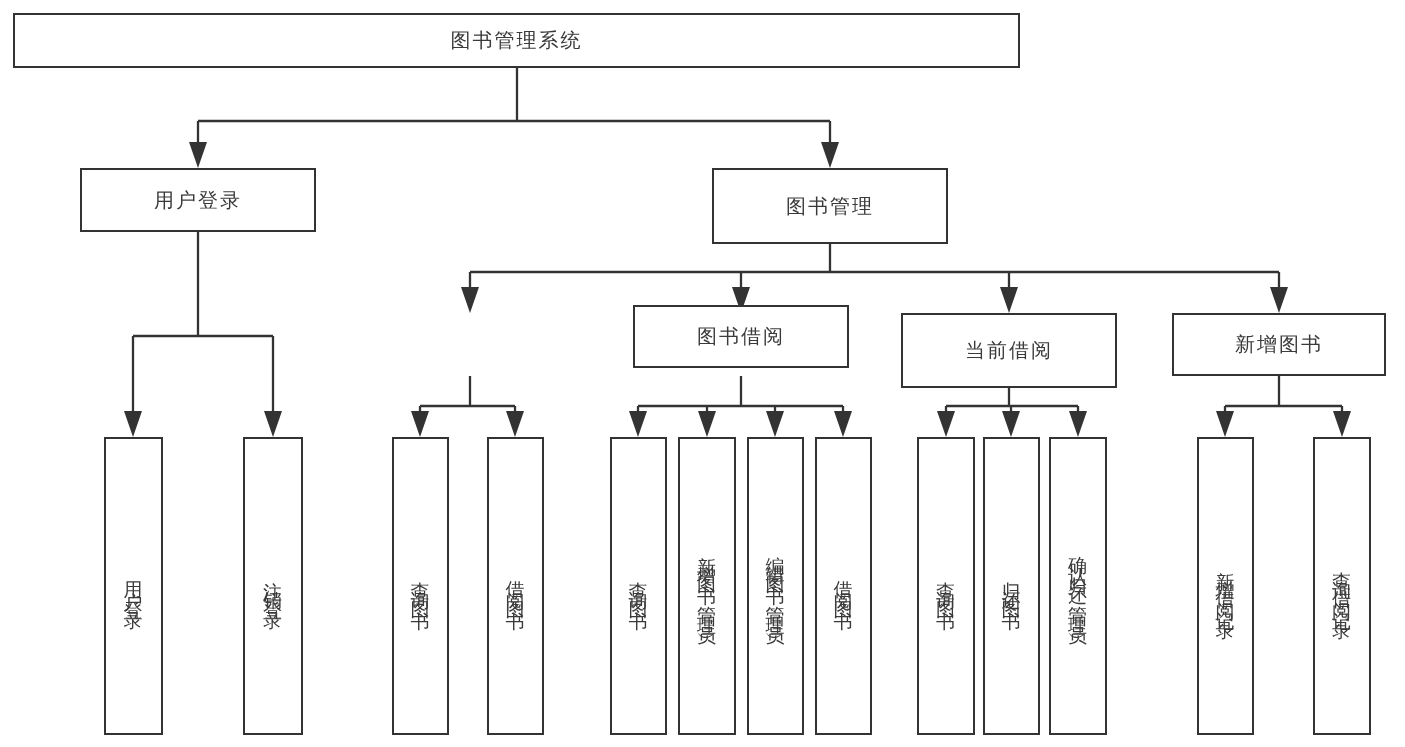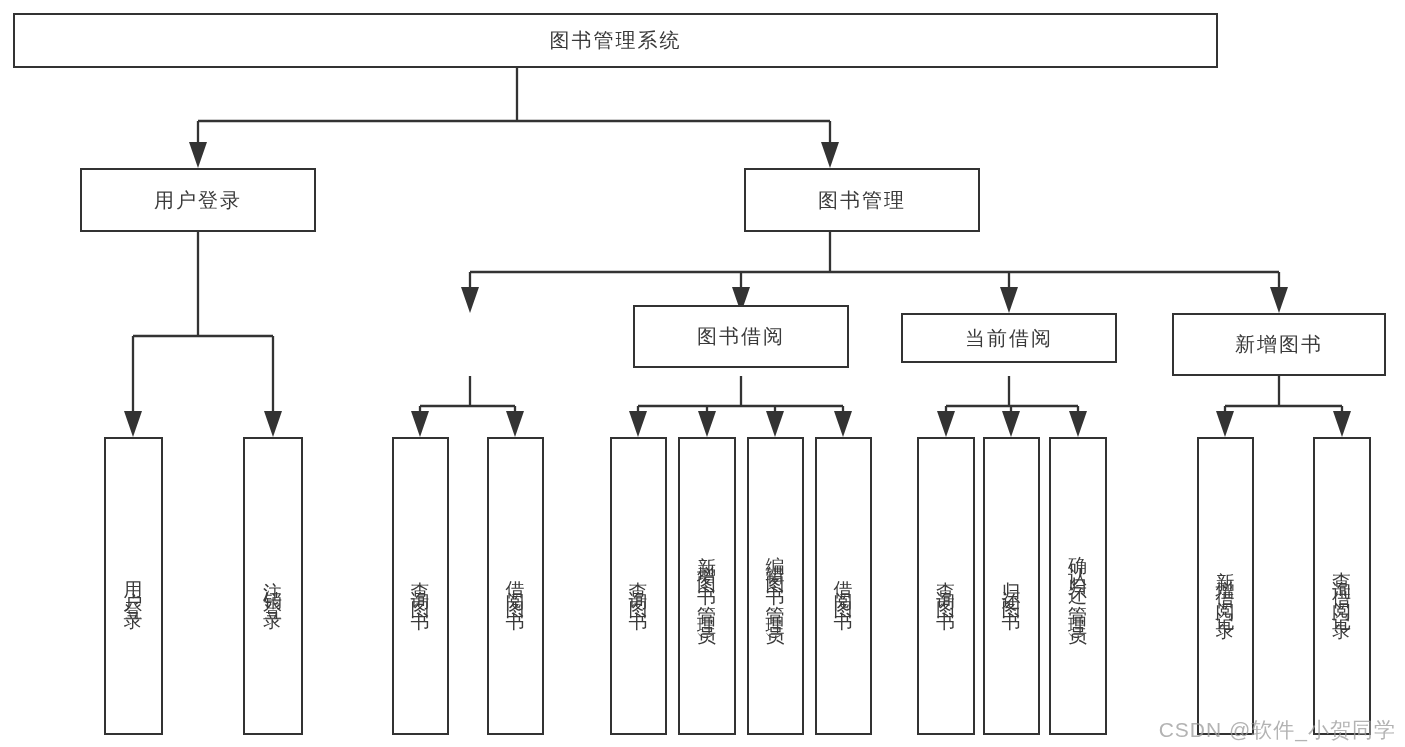--- a/index.html
+++ b/index.html
@@ -116,35 +116,35 @@
       <polygon points="1069,411 1087,411 1078,437"></polygon>
     </g>
 
     <g>
       <path d="M1279 376 V406 M1225 406 H1342 M1225 406 V413 M1342 406 V413"></path>
       <polygon points="1216,411 1234,411 1225,437"></polygon>
       <polygon points="1333,411 1351,411 1342,437"></polygon>
     </g>
   </svg>
 
-  <div class="hbox" style="left:13px; top:13px; width:1205px; height:55px;">
+  <div class="hbox" style="left:13px; top:13px; width:1007px; height:55px;">
     <span>图书管理系统</span>
   </div>
 
   <div class="hbox" style="left:80px; top:168px; width:236px; height:64px;">
     <span>用户登录</span>
   </div>
-  <div class="hbox" style="left:712px; top:168px; width:236px; height:64px;margin-left:32px;">
+  <div class="hbox" style="left:712px; top:168px; width:236px; height:76px;">
     <span>图书管理</span>
   </div>
 
   <div class="hbox" style="left:633px; top:305px; width:216px; height:63px;">
     <span>图书借阅</span>
   </div>
-  <div class="hbox" style="left:901px; top:313px; width:216px; height:50px;">
+  <div class="hbox" style="left:901px; top:313px; width:216px; height:75px;">
     <span>当前借阅</span>
   </div>
   <div class="hbox" style="left:1172px; top:313px; width:214px; height:63px;">
     <span>新增图书</span>
   </div>
 
   <div class="vbox" style="left:104px; width:59px;">
     <span class="vtext">用户登录</span>
   </div>
   <div class="vbox" style="left:243px; width:60px;">
@@ -181,15 +181,14 @@
     <span class="vtext">确认归还（管理员）</span>
   </div>
 
   <div class="vbox" style="left:1197px; width:57px;">
     <span class="vtext">新增借阅记录</span>
   </div>
   <div class="vbox" style="left:1313px; width:58px;">
     <span class="vtext">查询借阅记录</span>
   </div>
 
-  <div id="watermark">CSDN @软件_小贺同学</div>
 
 </div>
 
 </body></html>

